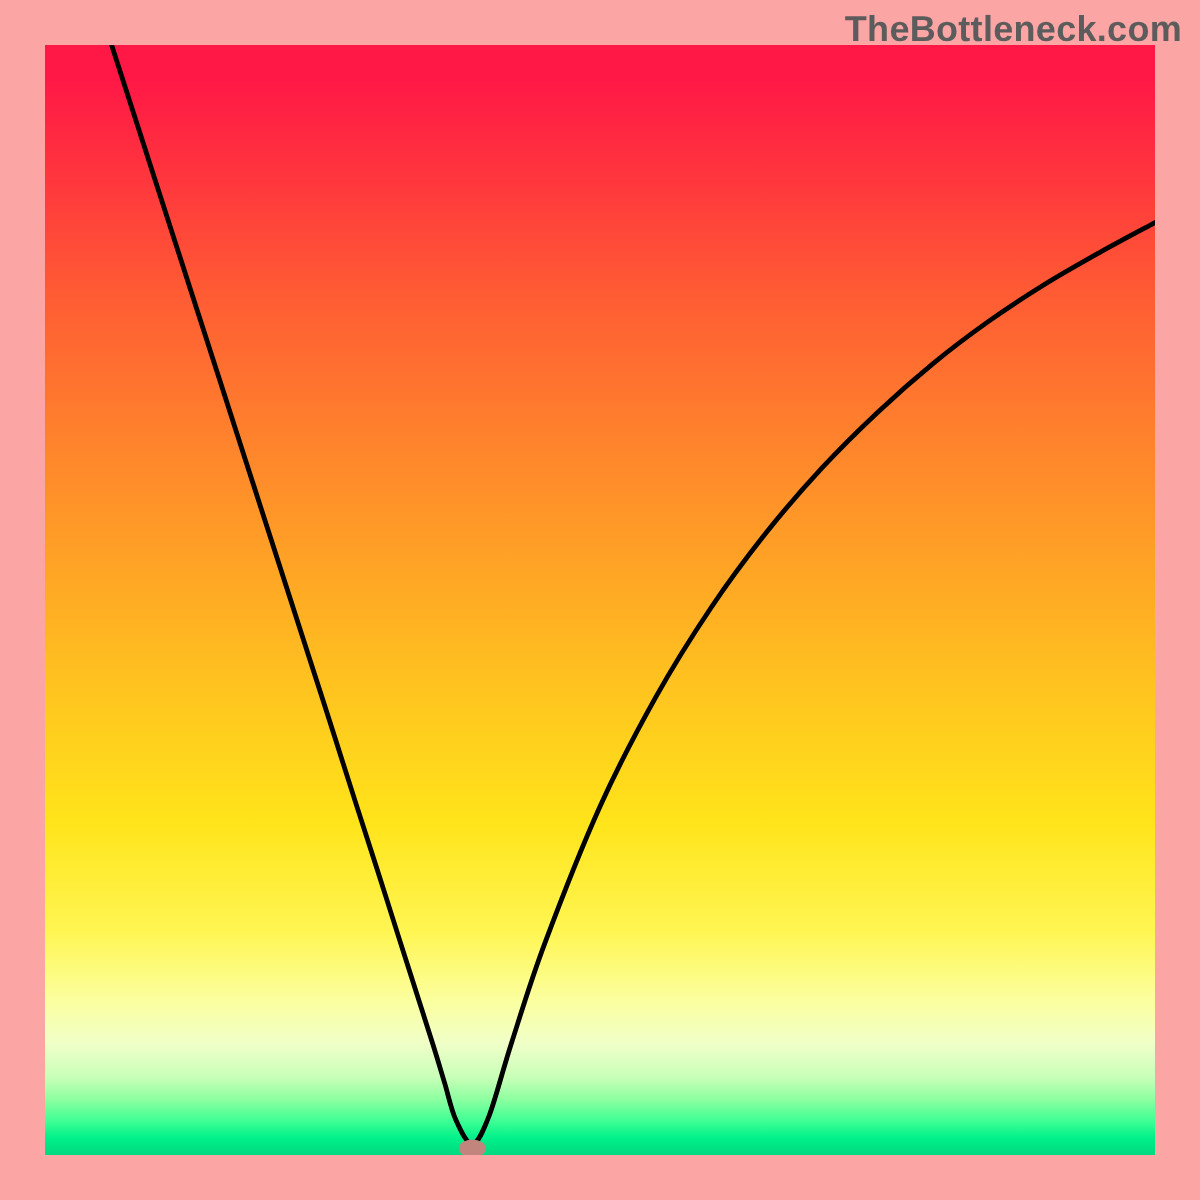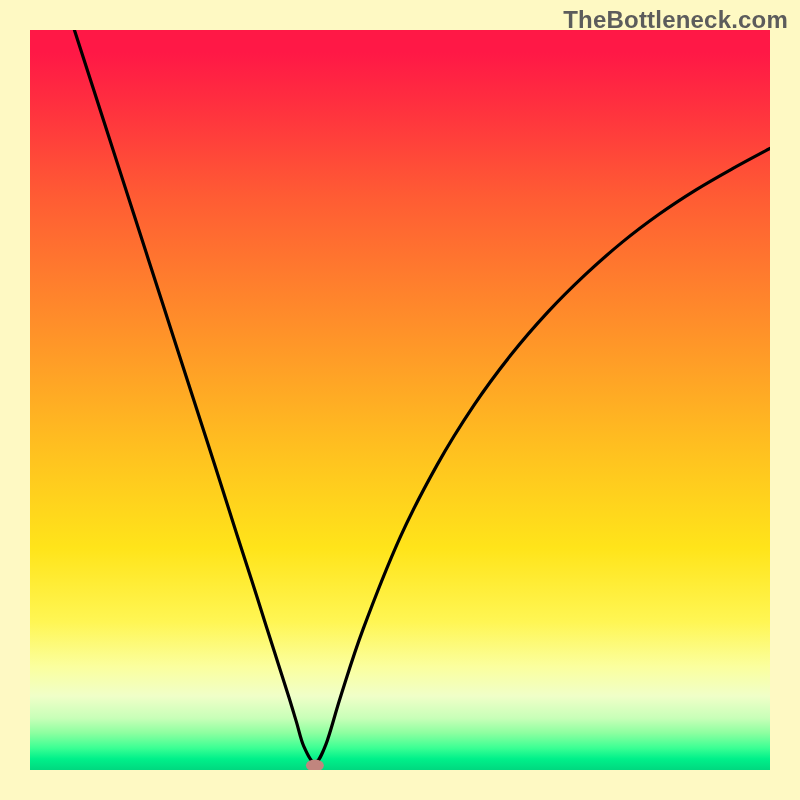--- a/index.html
+++ b/index.html
@@ -1,21 +1,21 @@
 <!DOCTYPE html>
 <html><head>
 <meta charset="utf-8">
 <style>
   * { margin: 0; padding: 0; box-sizing: border-box; }
   html, body { width: 800px; height: 800px; overflow: hidden; background: #000; }
   .frame {
     position: relative;
     width: 800px;
     height: 800px;
-    background: #fef9c3;
+    background: #fca5a5;
   }
   .watermark {
     position: absolute;
     top: 6px;
     right: 12px;
     font-family: Arial, Helvetica, sans-serif;
     font-size: 24px;
     font-weight: 600;
     color: #5c5c5c;
     letter-spacing: 0.2px;

